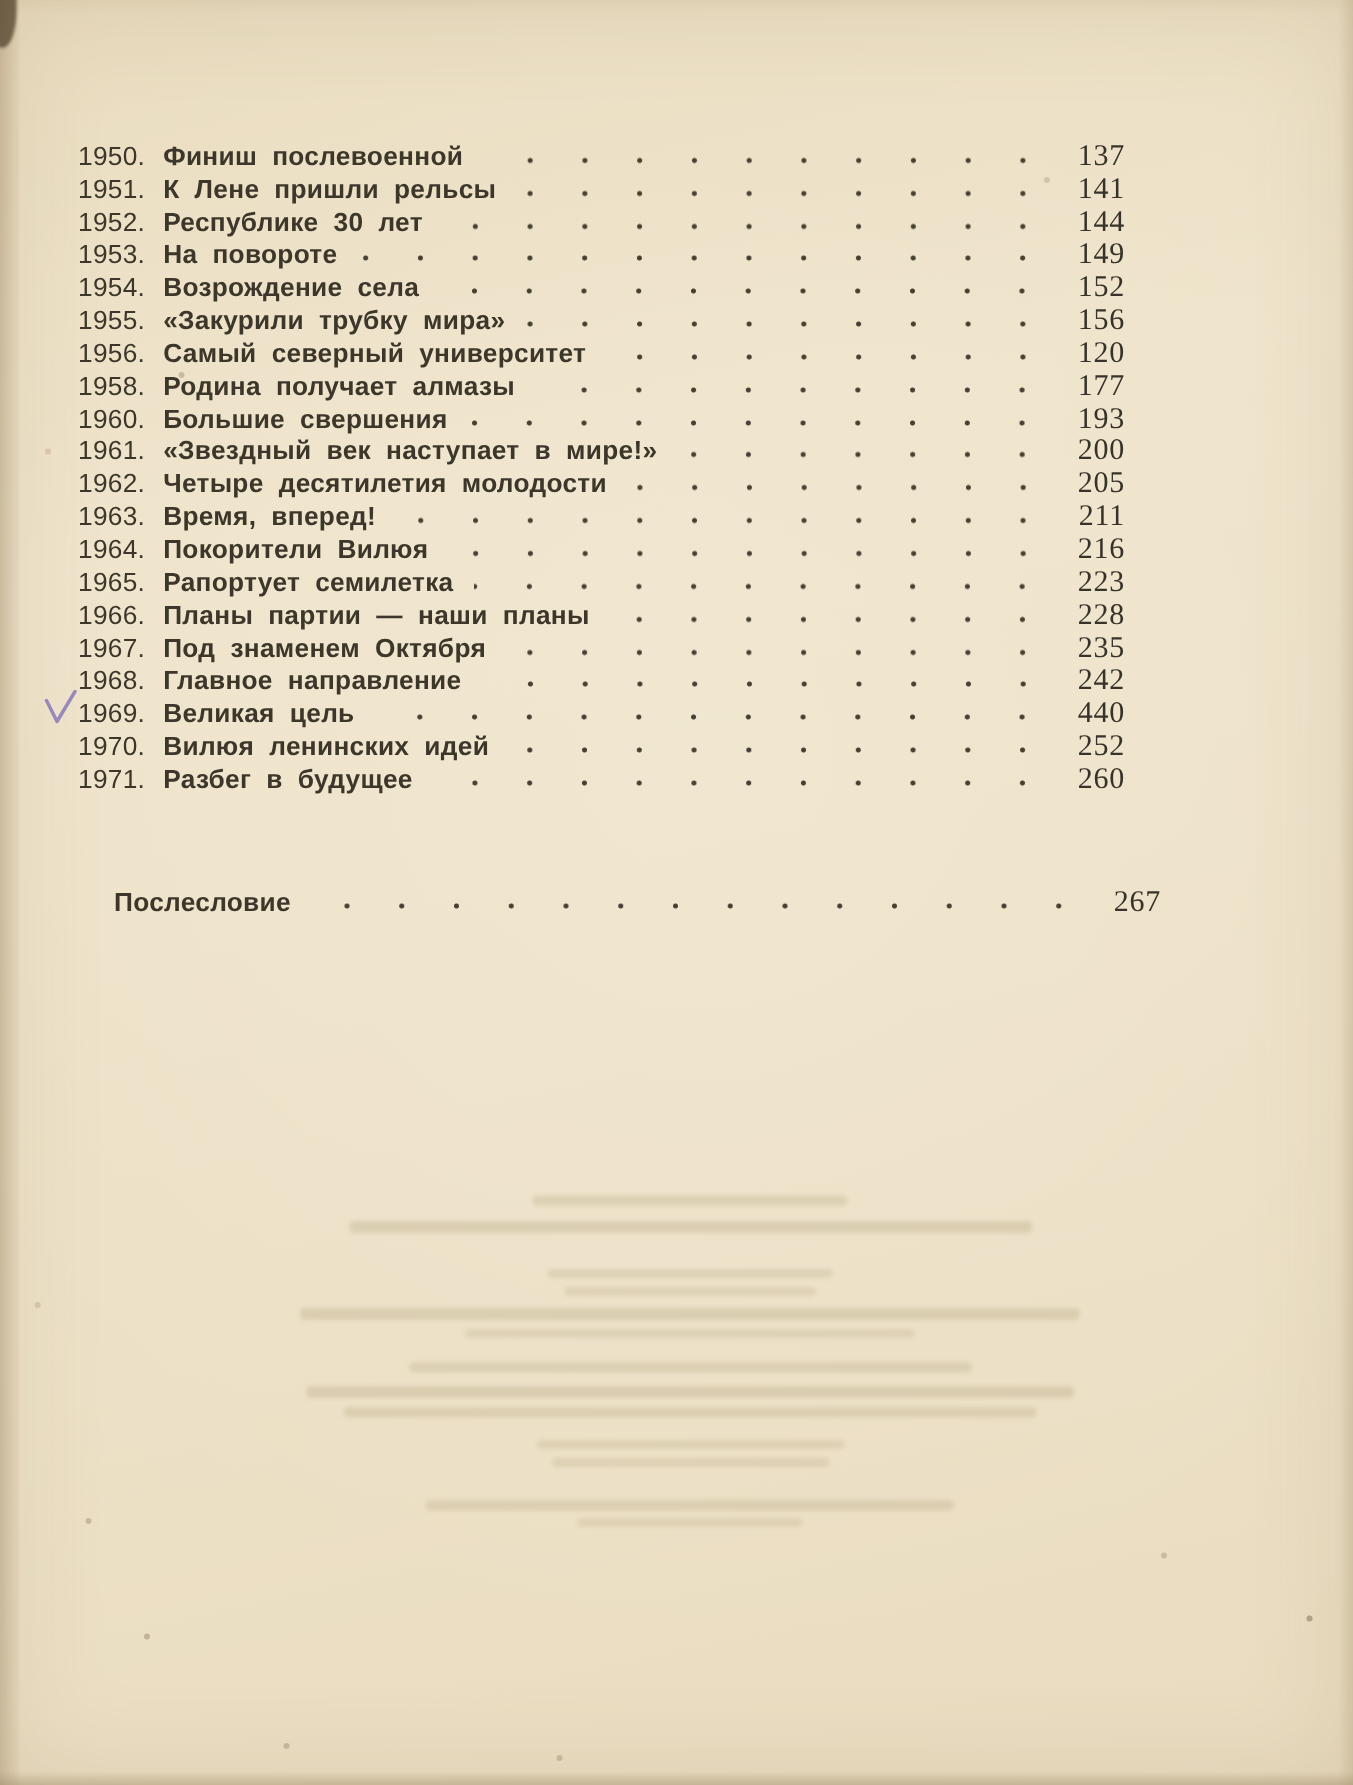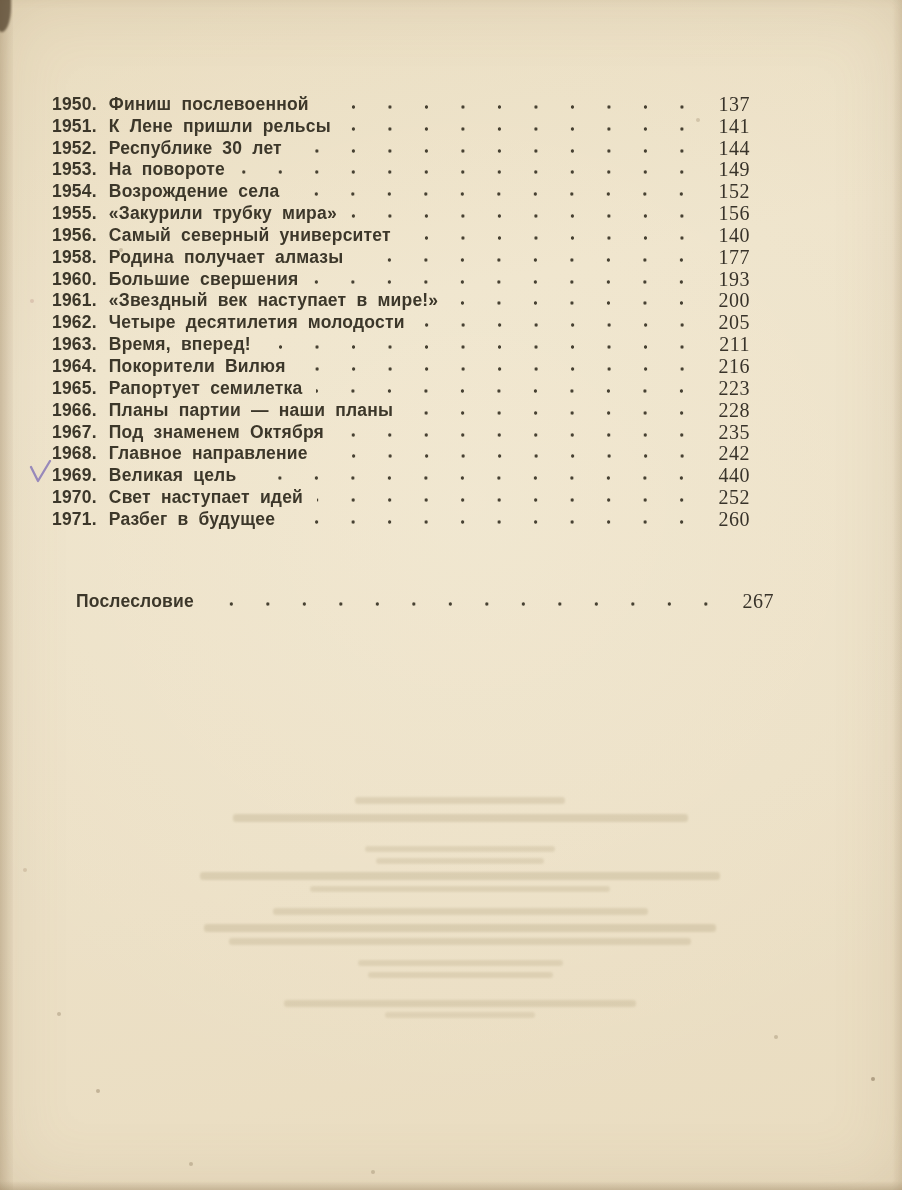--- a/index.html
+++ b/index.html
@@ -31,21 +31,21 @@
       872px 1078px 0 1px rgba(110,92,64,0.45),
       120px 249px 0 1px rgba(120,100,70,0.30),
       58px 1013px 0 1px rgba(120,100,70,0.30),
       697px 119px 0 1px rgba(130,108,76,0.25),
       775px 1036px 0 1px rgba(120,100,70,0.28),
       31px 300px 0 1px rgba(170,120,110,0.25),
       24px 869px 0 1px rgba(150,120,90,0.25);}
   
   .toc{position:absolute;left:52px;top:92px;width:698px;}
   .toc-row{display:flex;align-items:flex-end;height:21.85px;white-space:nowrap;}
-  .toc-year{font-weight:700;font-size:17.5px;line-height:19px;color:#3c372a;
+  .toc-year{font-weight:400;font-size:17.5px;line-height:19px;color:#3c372a;
     margin-right:12px;letter-spacing:0.2px;}
   .toc-title{font-weight:700;font-size:17.5px;line-height:19px;color:#3c372a;
     word-spacing:5px;letter-spacing:0.2px;}
   .leader{flex:1;align-self:stretch;margin:0 4px 0 14px;
     background-image:radial-gradient(circle, rgba(62,56,42,0.95) 1.35px, rgba(62,56,42,0) 2px);
     background-size:36.5px 4px;background-repeat:repeat-x;
     background-position:right 2px bottom 5px;}
   .pagenum{font-family:"Liberation Serif", serif;font-weight:400;font-size:20px;
     line-height:20px;color:#38332a;width:44px;text-align:right;letter-spacing:0.5px;}
   
@@ -101,21 +101,21 @@
       <div class="toc-row">
         <span class="toc-year">1955.</span>
         <span class="toc-title">«Закурили трубку мира»</span>
         <span class="leader"></span>
         <span class="pagenum">156</span>
       </div>
       <div class="toc-row">
         <span class="toc-year">1956.</span>
         <span class="toc-title">Самый северный университет</span>
         <span class="leader"></span>
-        <span class="pagenum">140</span>
+        <span class="pagenum">120</span>
       </div>
       <div class="toc-row">
         <span class="toc-year">1958.</span>
         <span class="toc-title">Родина получает алмазы</span>
         <span class="leader"></span>
         <span class="pagenum">177</span>
       </div>
       <div class="toc-row">
         <span class="toc-year">1960.</span>
         <span class="toc-title">Большие свершения</span>
@@ -171,21 +171,21 @@
         <span class="pagenum">242</span>
       </div>
       <div class="toc-row">
         <span class="toc-year">1969.</span>
         <span class="toc-title">Великая цель</span>
         <span class="leader"></span>
         <span class="pagenum">440</span>
       </div>
       <div class="toc-row">
         <span class="toc-year">1970.</span>
-        <span class="toc-title">Свет наступает идей</span>
+        <span class="toc-title">Вилюя ленинских идей</span>
         <span class="leader"></span>
         <span class="pagenum">252</span>
       </div>
       <div class="toc-row">
         <span class="toc-year">1971.</span>
         <span class="toc-title">Разбег в будущее</span>
         <span class="leader"></span>
         <span class="pagenum">260</span>
       </div>
     </div>

